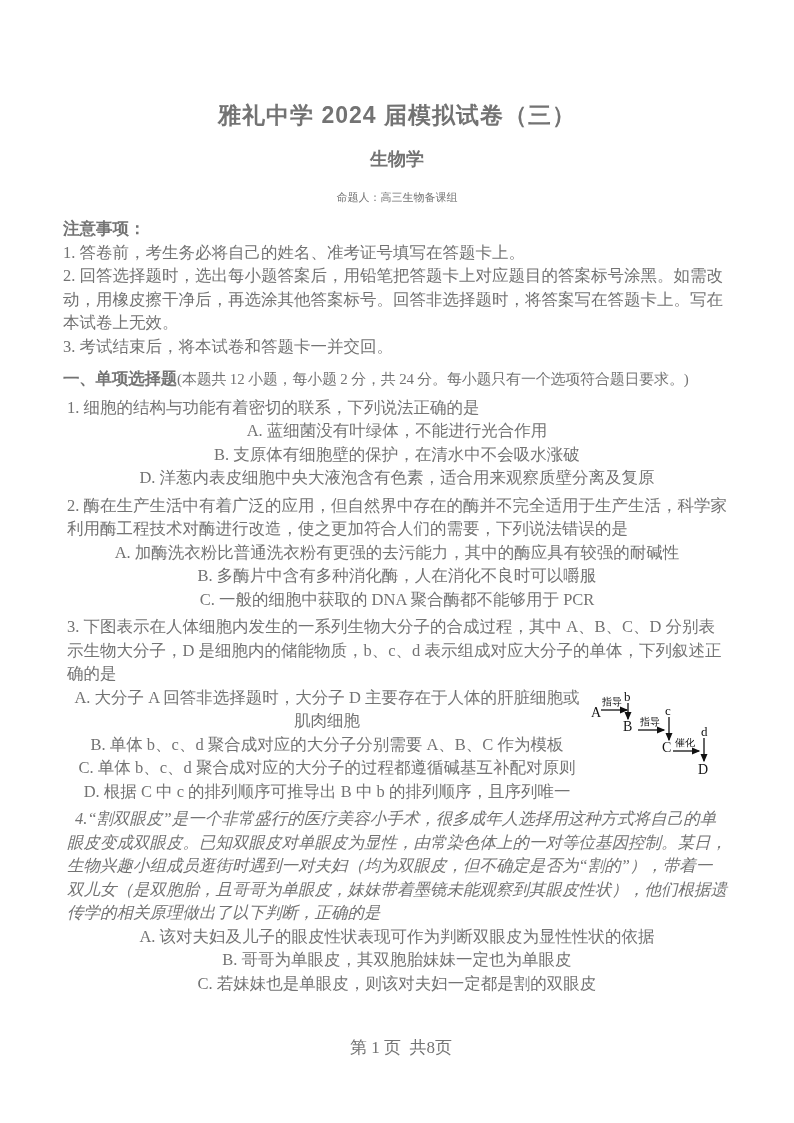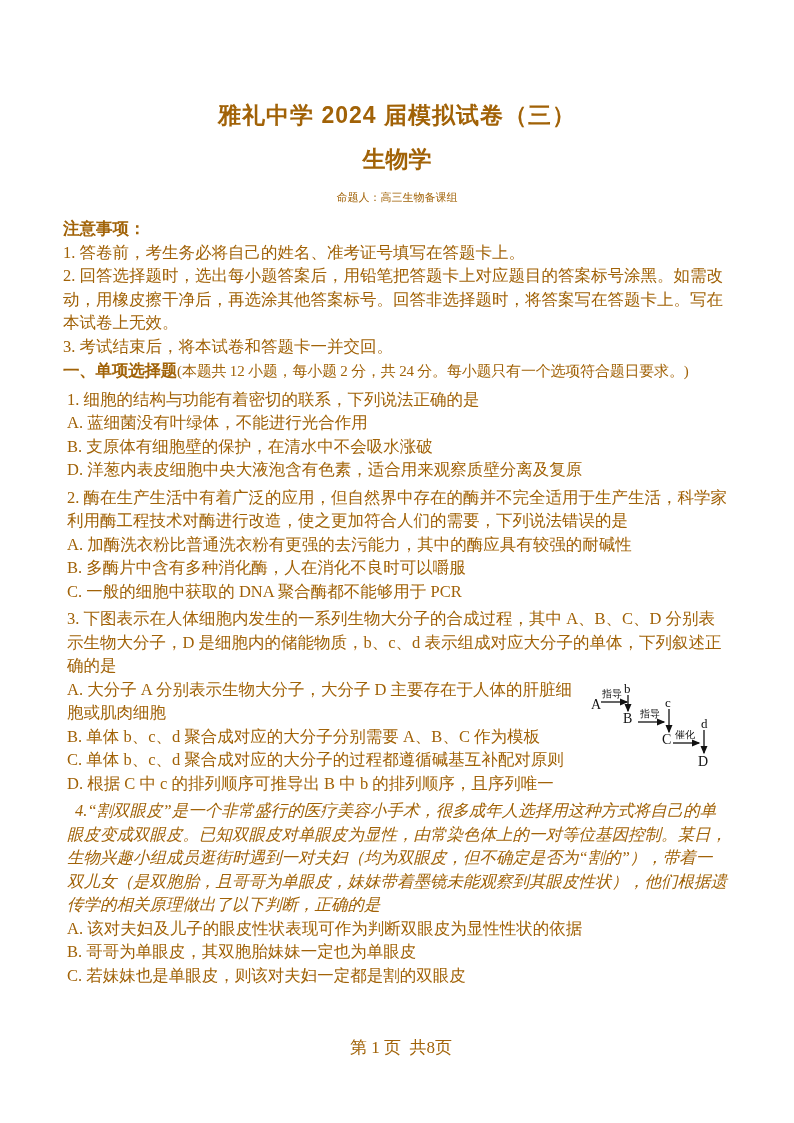--- a/index.html
+++ b/index.html
@@ -1,21 +1,21 @@
 <!DOCTYPE html>
 <html><head>
 <meta charset="utf-8">
 <style>
   html,body{margin:0;padding:0;background:#ffffff;}
   .page{
     position:relative;
     width:794px;height:1123px;
     margin:0 auto;
     background:#ffffff;
-    color:#a16207;
+    color:#737373;
     font-family:"Liberation Serif","DejaVu Serif",serif;
     font-size:16.5px;
     line-height:23.5px;
     overflow:hidden;
   }
   .content{
     position:absolute;
     left:63px;top:100px;
     width:668px;
   }
@@ -25,51 +25,51 @@
     font-weight:bold;
     font-size:23px;
     line-height:30px;
     letter-spacing:1px;
     margin:0;
   }
   .doc-subject{
     text-align:center;
     font-family:"Liberation Sans","DejaVu Sans",sans-serif;
     font-weight:bold;
-    font-size:23px;
+    font-size:18px;
     line-height:26px;
     margin:16px 0 0 0;
   }
   .author-line{
     text-align:center;
     font-size:11px;
     line-height:20px;
     margin-top:15px;
   }
   .notice-heading{
     font-family:"Liberation Sans","DejaVu Sans",sans-serif;
     font-weight:bold;
     font-size:16.5px;
     margin-top:10px;
   }
   .notice-item{ margin:0; }
   .section-line{
-    margin-top:1px;
+    margin-top:9px;
     white-space:nowrap;
     letter-spacing:-0.2px;
   }
   .section-title{
     font-family:"Liberation Sans","DejaVu Sans",sans-serif;
     font-weight:bold;
     font-size:16.5px;
   }
   .section-desc{ font-size:15px; }
   .question{ margin:4px; }
   .stem{ margin:0; }
-  .option{ margin:0; }
+  .option{ margin:0;text-align:center; }
   .q3-options{ position:relative; }
   .q3-options .option{ max-width:520px; }
   .q4 .stem{ text-indent:8px;font-style:italic; }
   .diagram{
     position:absolute;
     left:518px; top:2px;
     width:142px; height:96px;
   }
   .diagram svg text{
     font-family:"Liberation Serif","DejaVu Serif",serif;
@@ -112,21 +112,21 @@
     <div class="question">
       <p class="stem">2. 酶在生产生活中有着广泛的应用，但自然界中存在的酶并不完全适用于生产生活，科学家利用酶工程技术对酶进行改造，使之更加符合人们的需要，下列说法错误的是</p>
       <p class="option">A. 加酶洗衣粉比普通洗衣粉有更强的去污能力，其中的酶应具有较强的耐碱性</p>
       <p class="option">B. 多酶片中含有多种消化酶，人在消化不良时可以嚼服</p>
       <p class="option">C. 一般的细胞中获取的 DNA 聚合酶都不能够用于 PCR</p>
     </div>
 
     <div class="question">
       <p class="stem">3. 下图表示在人体细胞内发生的一系列生物大分子的合成过程，其中 A、B、C、D 分别表示生物大分子，D 是细胞内的储能物质，b、c、d 表示组成对应大分子的单体，下列叙述正确的是</p>
       <div class="q3-options">
-        <p class="option">A. 大分子 A 分别表示生物大分子，大分子 D 主要存在于人体的肝脏细胞或肌肉细胞</p>
+        <p class="option">A. 大分子 A 回答非选择题时，大分子 D 主要存在于人体的肝脏细胞或肌肉细胞</p>
         <p class="option">B. 单体 b、c、d 聚合成对应的大分子分别需要 A、B、C 作为模板</p>
         <p class="option">C. 单体 b、c、d 聚合成对应的大分子的过程都遵循碱基互补配对原则</p>
         <p class="option">D. 根据 C 中 c 的排列顺序可推导出 B 中 b 的排列顺序，且序列唯一</p>
 
         <div class="diagram">
           <svg width="142" height="96" viewBox="0 0 142 96">
             <defs>
               <marker id="ah" markerWidth="8" markerHeight="8" refX="5.5" refY="2.75" orient="auto">
                 <path d="M0,0 L6.5,2.75 L0,5.5 z" fill="#111"></path>
               </marker>

